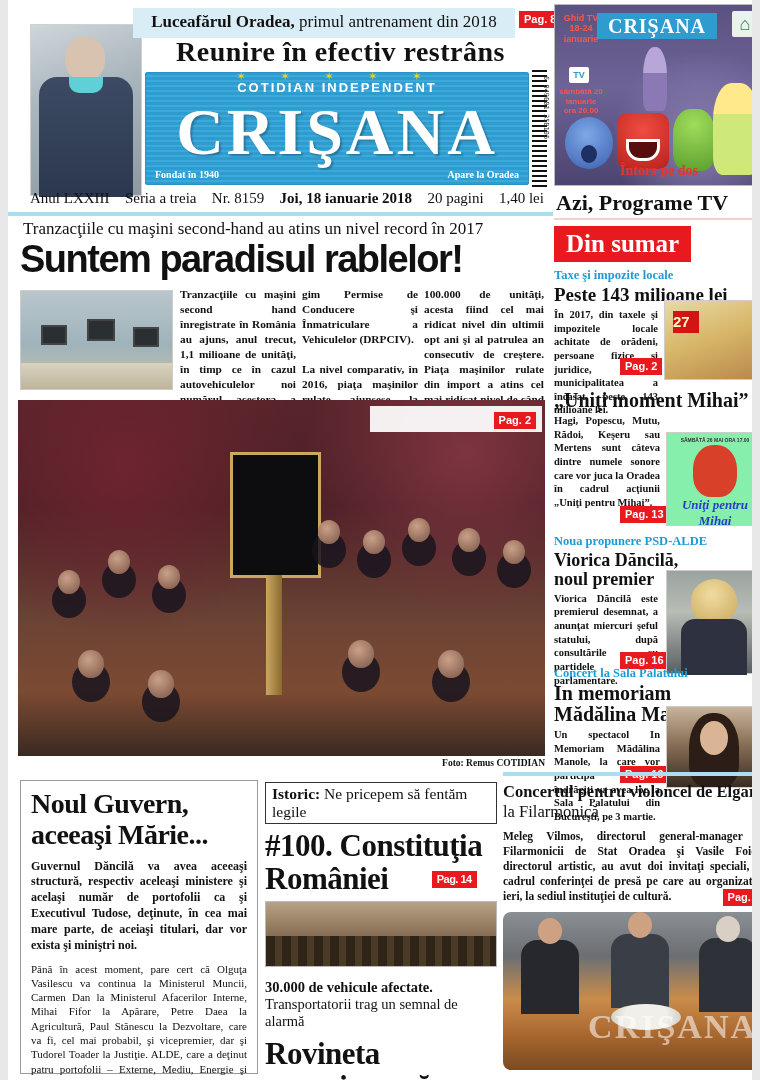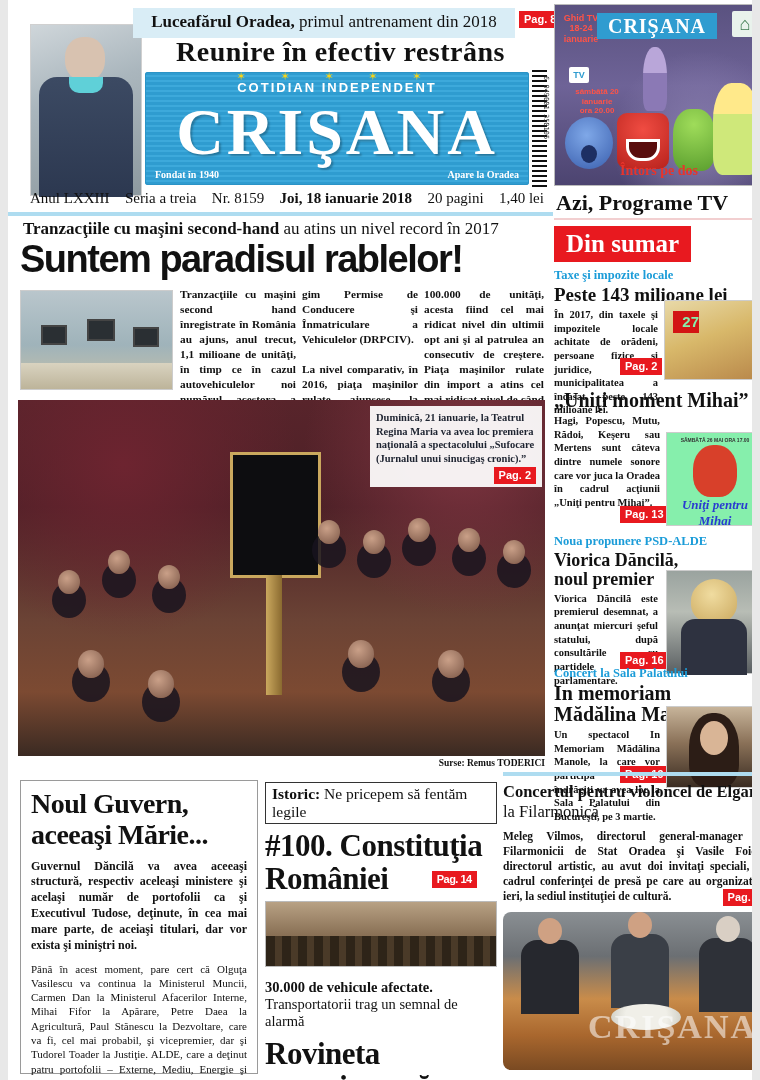--- a/index.html
+++ b/index.html
@@ -35,21 +35,21 @@
   .mast .location { position:absolute; right:10px; bottom:5px; color:#fff; font:bold 10px "Liberation Serif", serif; }
 
   .barcode { background:repeating-linear-gradient(180deg,#111 0 2px,#fff 2px 5px); width:15px; }
   .barcode-num { transform:rotate(90deg); transform-origin:left top; font:7px "DejaVu Sans Mono", monospace; color:#333; white-space:nowrap; }
 
   .info-row { display:flex; justify-content:space-between; font-size:15px; }
   .rule { background:#aedcf0; }
 
   
   .kicker { font-size:17px; }
-  .kicker b { font-weight:bold; }
+  .kicker b { font-weight:normal; }
   .headline { font:bold 38px/1 "Liberation Sans", sans-serif; letter-spacing:-1.5px; white-space:nowrap; }
   .office { background:linear-gradient(180deg,#b9c6cc 0%,#9fb3ba 55%,#c9c2a8 100%); border:1px solid #ccc; }
   .office .monitor { position:absolute; background:#2a2f33; border:2px solid #444; }
   .office .desk { position:absolute; left:0; bottom:0; width:100%; height:26px; background:linear-gradient(180deg,#d9d3c0,#bdb49a); }
   .col { font-size:11.3px; line-height:1.33; text-align:justify; font-weight:bold; }
   .cont { display:block; text-align:right; font:italic bold 9.5px "Liberation Serif", serif; border-top:1px solid #333; margin-top:3px; padding-top:1px; }
 
   
   .mainphoto { background:
       radial-gradient(circle at 20% 18%, #6d2430 0%, rgba(0,0,0,0) 34%),
@@ -62,39 +62,39 @@
   .credit { font:bold 9.5px "Liberation Serif", serif; color:#111; text-align:right; }
 
   
   .cover { background:radial-gradient(circle at 70% 75%, #8a7fb0 0%, rgba(0,0,0,0) 45%),
                       linear-gradient(180deg,#5a5280 0%,#6e6397 45%,#4c4470 100%); border:1px solid #bbb; }
   .cover .logo { position:absolute; left:42px; top:8px; width:120px; height:26px; background:#2f9cd0; color:#fff;
                  font:bold 20px/26px "Liberation Serif", serif; text-align:center; letter-spacing:1px; }
   .cover .guide { position:absolute; left:6px; top:8px; width:40px; color:#ff5347; font:bold 9px/1.15 "Liberation Sans", sans-serif; text-align:center; }
   .cover .house { position:absolute; right:5px; top:6px; width:26px; height:26px; background:#e9f2ec; color:#3d7a4f; font-size:18px; text-align:center; line-height:26px; border-radius:2px; }
   .cover .tvlogo { position:absolute; left:14px; top:62px; width:20px; height:16px; background:#fff; border-radius:2px; color:#2f9cd0; font:bold 9px/16px "Liberation Sans", sans-serif; text-align:center; }
-  .cover .bcast { position:absolute; left:20px; top:82px; width:44px; color:#ff5347; font:bold 8px/1.2 "Liberation Sans", sans-serif; text-align:center; }
+  .cover .bcast { position:absolute; left:4px; top:82px; width:44px; color:#ff5347; font:bold 8px/1.2 "Liberation Sans", sans-serif; text-align:center; }
   .cover .movie { position:absolute; bottom:6px; width:100%; text-align:center; color:#e8342c; font:bold 14px "Liberation Serif", serif; }
   .blob { position:absolute; border-radius:50%; }
   .anger { left:62px; top:108px; width:52px; height:56px; border-radius:10px; background:radial-gradient(circle at 50% 30%,#f04c42,#b7221c); }
   .anger .mouth { position:absolute; left:9px; top:26px; width:34px; height:22px; background:#5a0d0d; border-radius:0 0 14px 14px; border:3px solid #fff; }
   .sad { left:10px; top:112px; width:48px; height:52px; background:radial-gradient(circle at 45% 35%,#7fa8e8,#3a5fae); }
   .sad .o { position:absolute; left:16px; top:28px; width:16px; height:18px; background:#1d2f63; border-radius:50%; }
   .disgust { left:118px; top:104px; width:42px; height:62px; border-radius:40% 40% 30% 30%; background:radial-gradient(circle at 50% 25%,#9fdc5a,#5a9e2e); }
   .joy { left:158px; top:78px; width:46px; height:92px; border-radius:40% 40% 20% 20%; background:linear-gradient(180deg,#ffe98a 0 34%,#cfe87a 34%); }
   .fear { left:88px; top:42px; width:24px; height:64px; border-radius:45% 45% 20% 20%; background:linear-gradient(180deg,#b9a6d9 0 40%,#8b79b5 40%); }
 
   .tvhead { font:bold 22px "Liberation Serif", serif; }
   .dinsumar { background:#e8191f; color:#fff; font:bold 25px/36px "Liberation Serif", serif; padding:0 12px; display:inline-block; }
   .s-kick { color:#1b9cd8; font:bold 12.5px/1.2 "Liberation Serif", serif; }
   .s-title { font:bold 19px/1.05 "Liberation Serif", serif; margin-top:2px; }
   .s-body { font:bold 10.5px/1.3 "Liberation Serif", serif; text-align:justify; }
   .s-photo { position:absolute; border:1px solid #ccc; }
   .ph-tax { background:linear-gradient(160deg,#e8d9a8 0%,#d8b86a 45%,#b8874a 100%); }
-  .ph-tax .num { position:absolute; left:8px; top:10px; width:26px; height:22px; background:#d31414; color:#86efac; font:bold 15px/22px "Liberation Sans", sans-serif; text-align:right; }
+  .ph-tax .num { position:absolute; left:8px; top:10px; width:26px; height:22px; background:#d31414; color:#fef9c3; font:bold 15px/22px "Liberation Sans", sans-serif; text-align:left; }
   .ph-poster { background:#86efac; }
   .ph-poster .face { position:absolute; left:26px; top:12px; width:44px; height:52px; border-radius:46% 46% 40% 40%; background:#d8402a; }
   .ph-poster .t1 { position:absolute; left:0; top:64px; width:100%; text-align:center; color:#2a3bd0; font:bold italic 13px "Liberation Serif", serif; }
   .ph-poster .t2 { position:absolute; left:0; top:4px; width:100%; text-align:center; color:#333; font:bold 5px "Liberation Sans", sans-serif; }
   .ph-dancila { background:linear-gradient(180deg,#9aa39f 0%,#b8bdb5 40%,#5a5f62 100%); }
   .ph-dancila .hair { position:absolute; left:24px; top:8px; width:46px; height:44px; border-radius:50% 50% 42% 42%; background:radial-gradient(circle at 45% 35%,#f0dca0,#caa85e); }
   .ph-dancila .suit { position:absolute; left:14px; top:48px; width:66px; height:56px; border-radius:14px 14px 0 0; background:#2e3240; }
   .ph-manole { background:linear-gradient(180deg,#c7b49a 0%,#8a7158 45%,#3a2c22 100%); }
   .ph-manole .hair { position:absolute; left:22px; top:6px; width:50px; height:74px; border-radius:46% 46% 30% 30%; background:#2c1d16; }
   .ph-manole .face2 { position:absolute; left:33px; top:14px; width:28px; height:34px; border-radius:50%; background:#d9b596; }
@@ -189,25 +189,24 @@
     <div class="head-blob" style="left:300px; top:120px;"></div>
     <div class="head-blob" style="left:345px; top:130px;"></div>
     <div class="head-blob" style="left:390px; top:118px;"></div>
     <div class="head-blob" style="left:440px; top:128px;"></div>
     <div class="head-blob" style="left:485px; top:140px;"></div>
     <div class="head-blob" style="left:60px; top:250px; width:26px; height:28px;"></div>
     <div class="head-blob" style="left:130px; top:270px; width:26px; height:28px;"></div>
     <div class="head-blob" style="left:330px; top:240px; width:26px; height:28px;"></div>
     <div class="head-blob" style="left:420px; top:250px; width:26px; height:28px;"></div>
     <div class="abs capbox" style="left:352px; top:6px; width:172px;">
-      <span>Duminică, 21 ianuarie, la Teatrul Regina Maria va avea loc premiera naţională a spectacolului „Sufocare (Jurnalul unui sinucigaş cronic).”</span>
       <span class="pag" style="float:right; margin-top:1px;">Pag. 2</span>
     </div>
   </div>
-  <div class="abs credit" style="left:370px; top:758px; width:167px;">Surse: Remus TODERICI</div>
+  <div class="abs credit" style="left:370px; top:758px; width:167px;">Foto: Remus COTIDIAN</div>
 
   <div class="abs cover" style="left:546px; top:4px; width:210px; height:182px;">
     <div class="guide">Ghid TV 18-24 ianuarie</div>
     <div class="logo">CRIŞANA</div>
     <div class="house">⌂</div>
     <div class="tvlogo">TV</div>
     <div class="bcast">sâmbătă 20 ianuarie ora 20.00</div>
     <div class="blob fear"></div>
     <div class="blob sad">
         <div class="o"></div>

